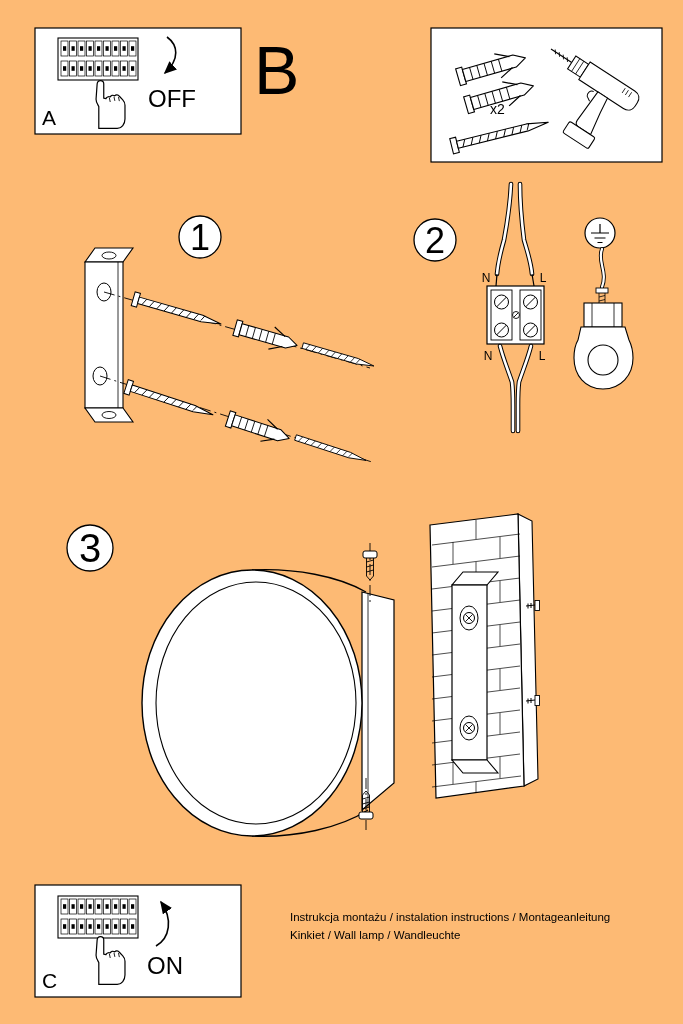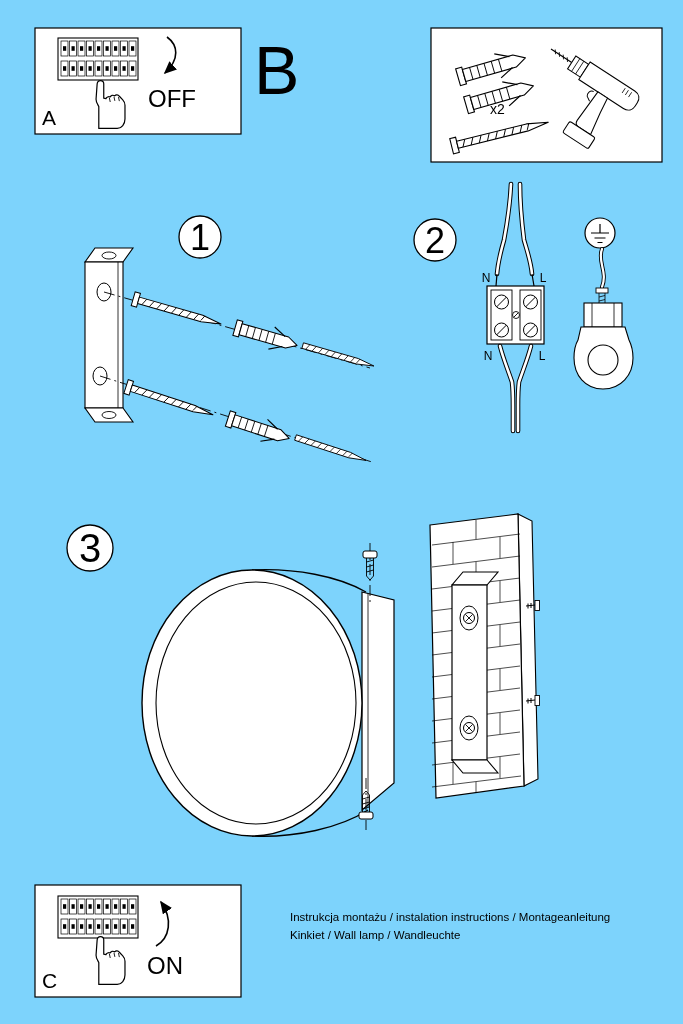--- a/index.html
+++ b/index.html
@@ -1,16 +1,16 @@
 <!DOCTYPE html>
 <html><head>
 <meta charset="utf-8">
 <style>
   html,body{margin:0;padding:0;background:#ffffff}
-  .sheet{position:relative;width:683px;height:1024px;background:#7dd3fc;overflow:hidden;
+  .sheet{position:relative;width:683px;height:1024px;background:#fdba74;overflow:hidden;
          font-family:"Liberation Sans","DejaVu Sans",sans-serif}
   svg{display:block}
   svg text{font-family:"Liberation Sans","DejaVu Sans",sans-serif;fill:#000}
   .ln{stroke:#000;fill:none}
   .fw{fill:#fff;stroke:#000}
   .wire-o{stroke:#000;stroke-width:4.6;fill:none;stroke-linecap:round}
   .wire-i{stroke:#fff;stroke-width:2.6;fill:none;stroke-linecap:round}
   .dashdot{stroke:#000;stroke-width:.9;fill:none;stroke-dasharray:11 4 2 4}
 </style>
 </head>

